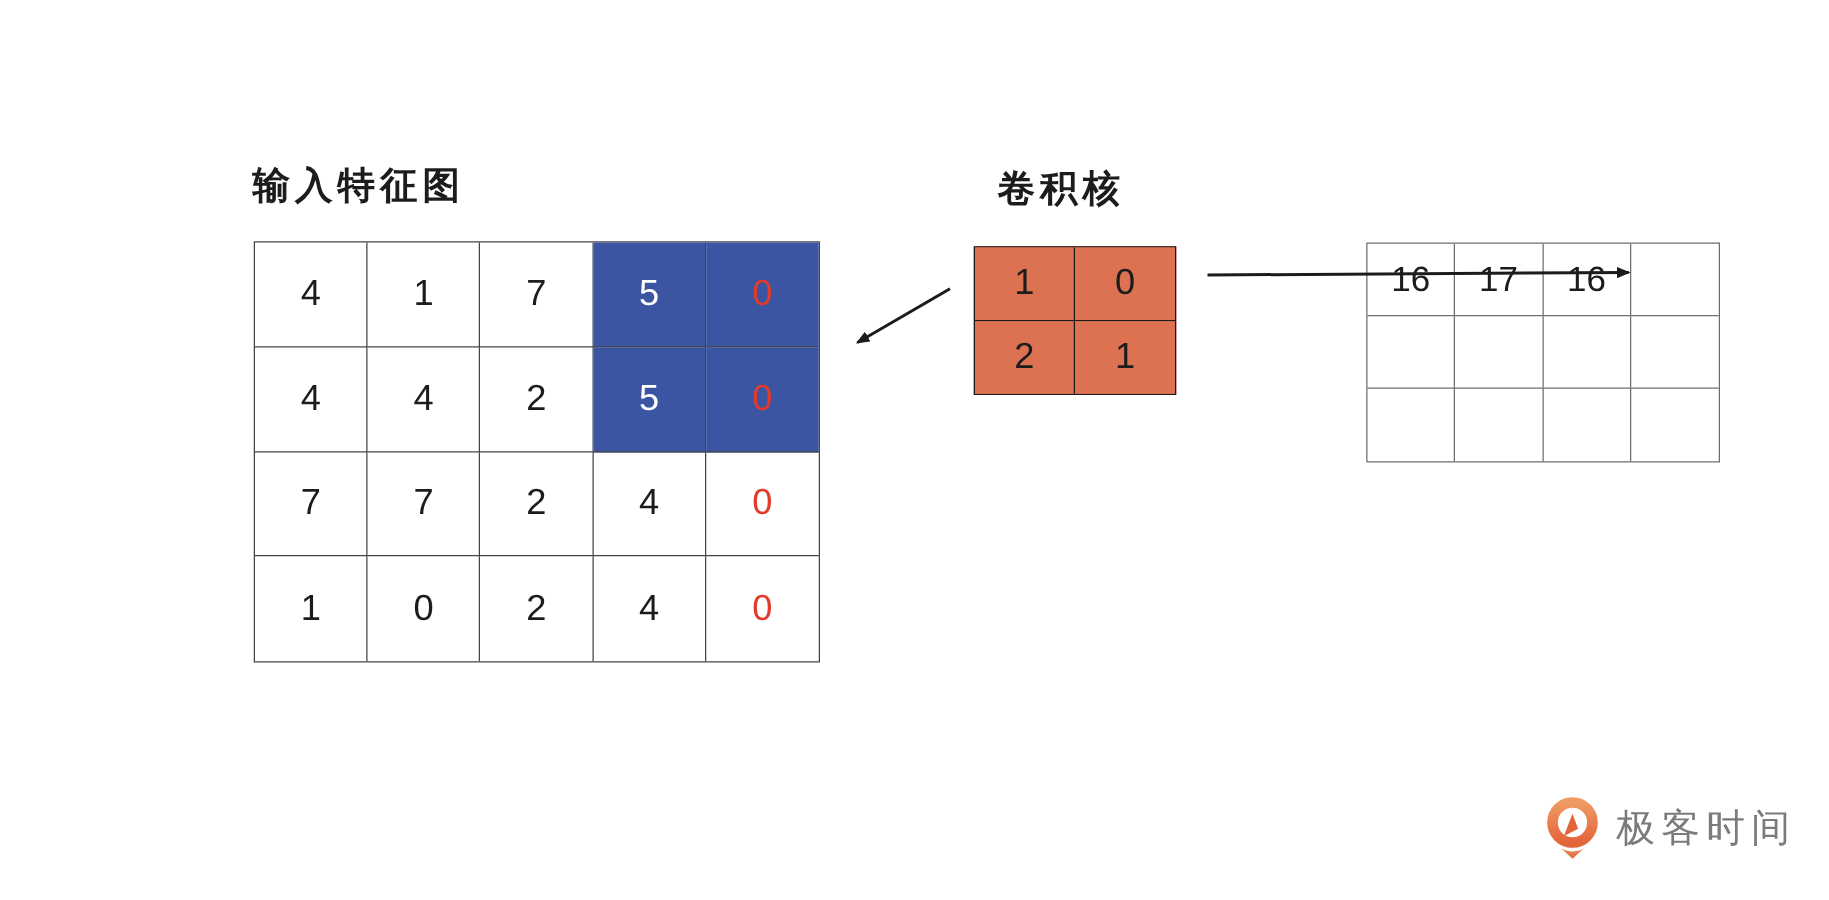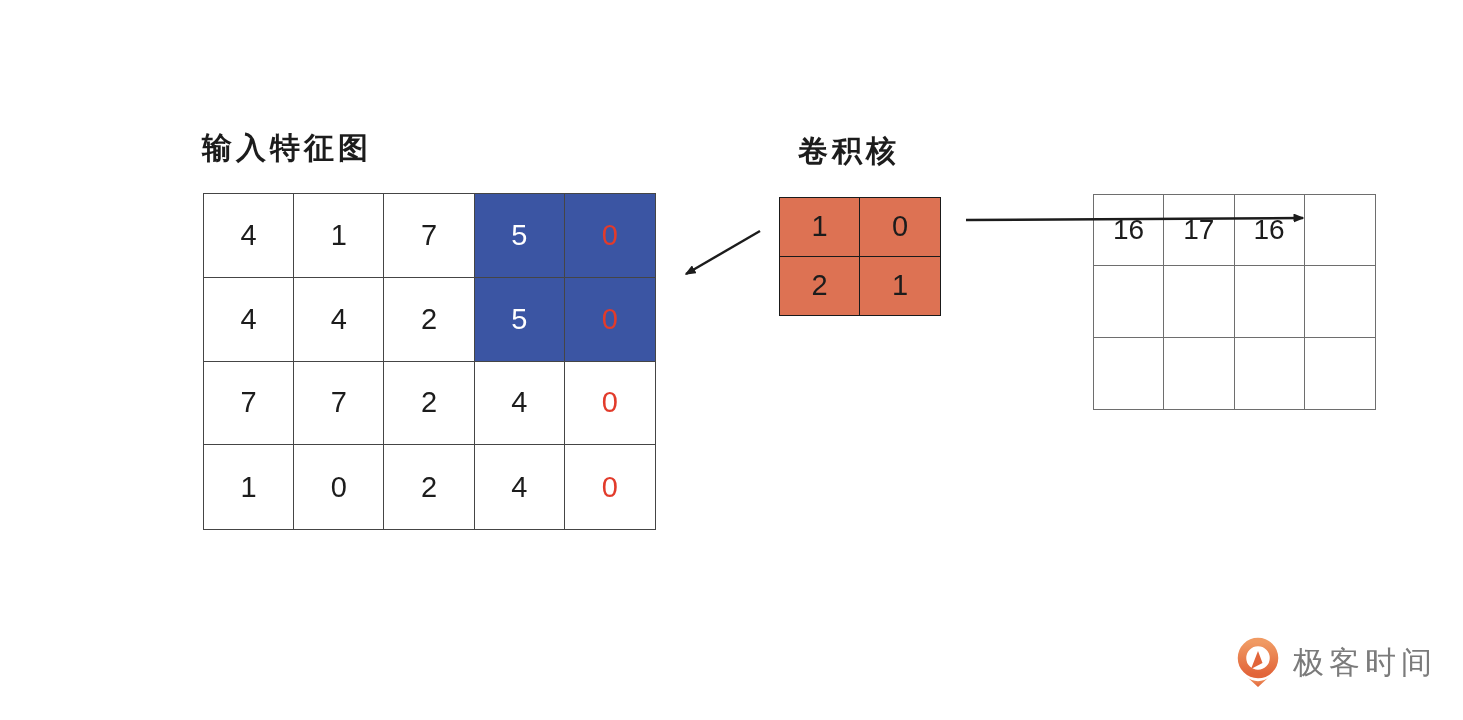--- a/index.html
+++ b/index.html
@@ -71,21 +71,21 @@
     background: var(--kernel-orange, #DD7253);
     border-right: 1.5px solid #1a1a1a;
     border-bottom: 1.5px solid #1a1a1a;
   }
   #kernel-grid .cell:nth-child(2n)  { border-right: none; }
   #kernel-grid .cell:nth-child(n+3) { border-bottom: none; }
 
   
   #output-grid {
     left: 1093px; top: 194px;
-    width: 283px; height: 216px;
+    width: 283px; height: 176px;
     grid-template-columns: repeat(4, 1fr);
     grid-template-rows: repeat(3, 1fr);
     border: 1px solid var(--output-grid-line, #6E6E6E);
     font-size: 28px;
   }
   #output-grid .cell {
     border-right: 1px solid var(--output-grid-line, #6E6E6E);
     border-bottom: 1px solid var(--output-grid-line, #6E6E6E);
   }
   #output-grid .cell:nth-child(4n)  { border-right: none; }

